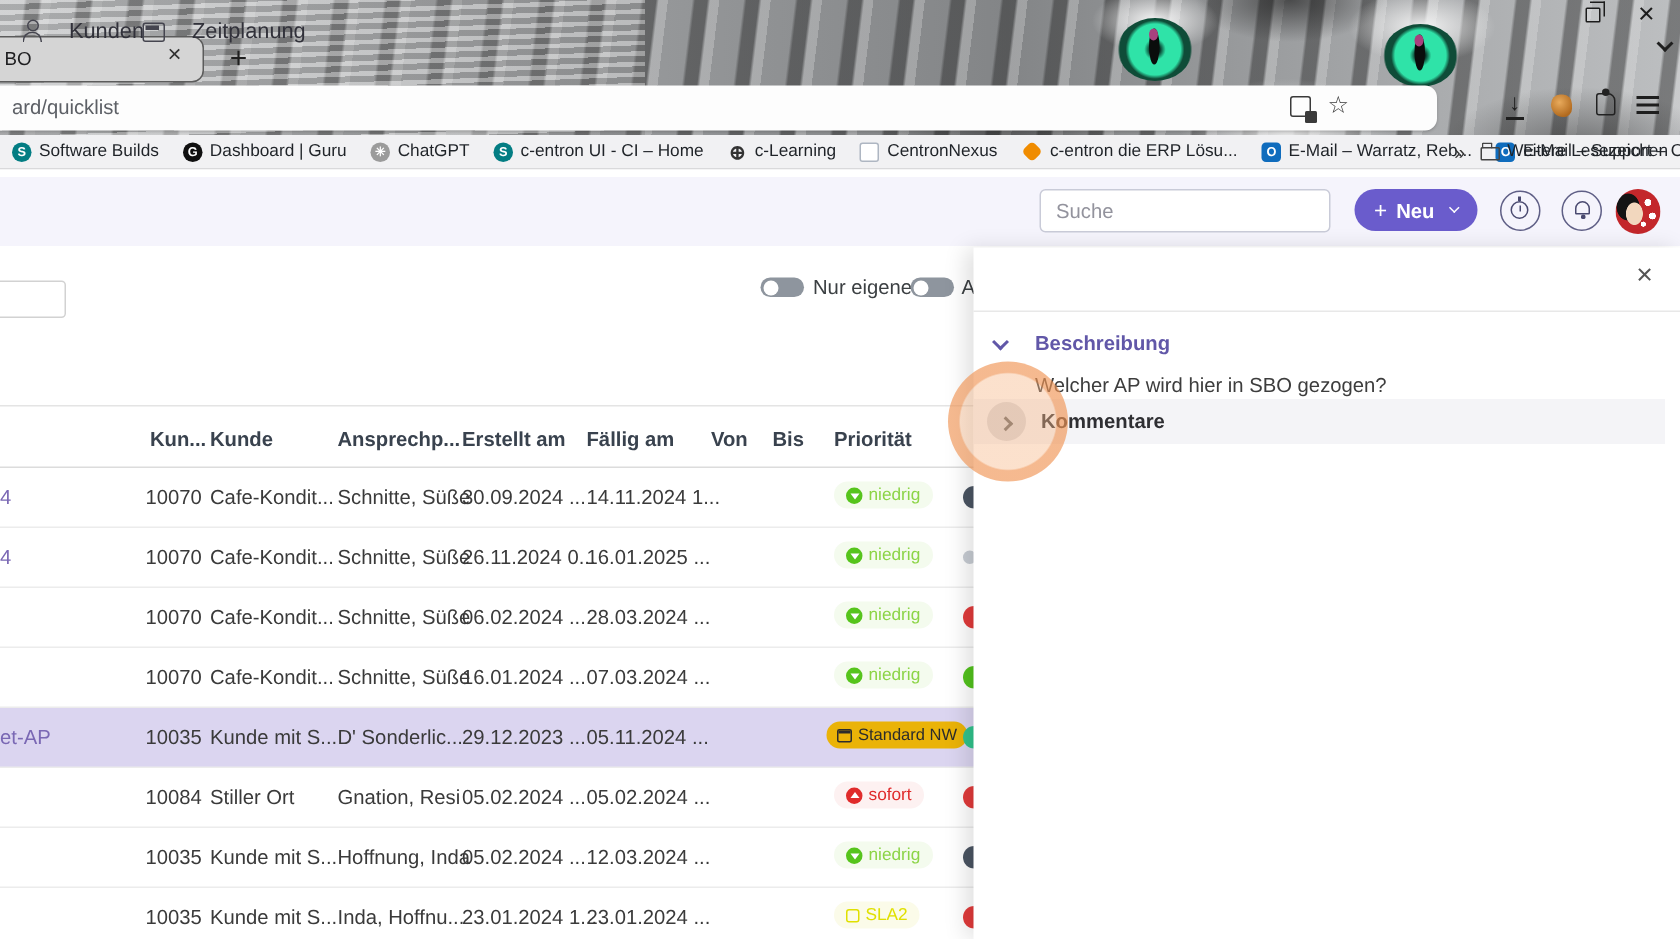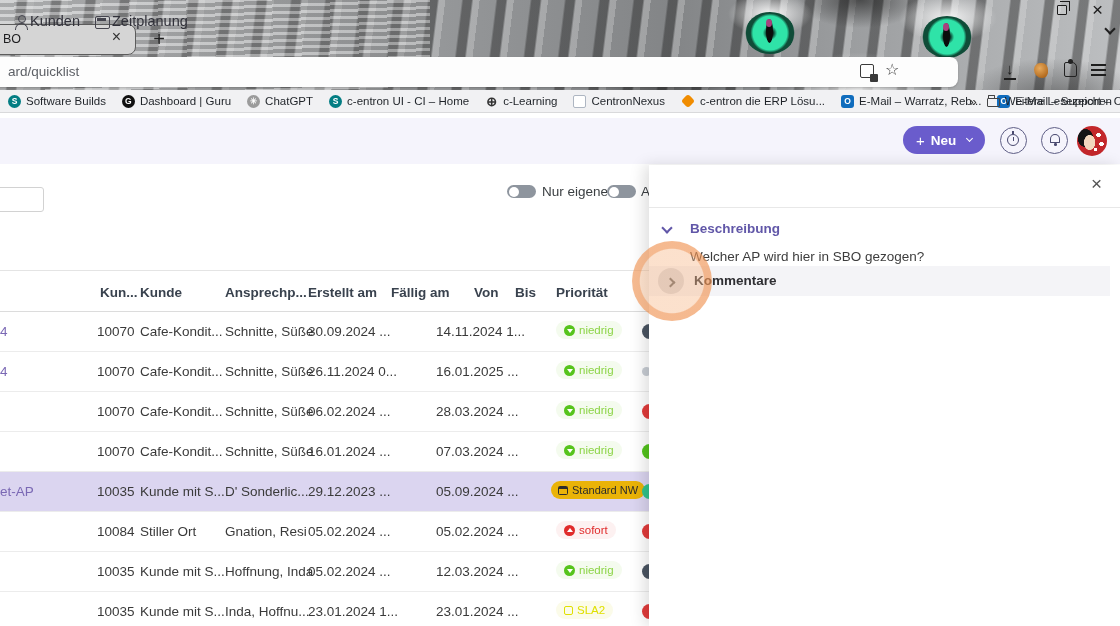--- a/index.html
+++ b/index.html
@@ -64,21 +64,21 @@
   .bi.orange{background:#f08c00;border-radius:3px;transform:rotate(45deg);width:10px;height:10px;margin:0 2px;}
   .bi.outlook{border-radius:3px;background:#0f6cbd;}
   .bm-right{position:absolute;right:8px;display:flex;align-items:center;gap:10px;}
   .bm-more{font-size:13px;color:#333;}
   .folder-ic{display:inline-block;width:13px;height:9px;border:1.4px solid #444;border-radius:1px;position:relative;margin-top:2px;}
   .folder-ic::before{content:"";position:absolute;left:0;top:-4px;width:5px;height:3px;border:1.4px solid #444;border-bottom:none;border-radius:1px 1px 0 0;}
 
   
   .appbg{position:absolute;left:0;top:113px;width:1120px;height:513px;background:#fff;z-index:4;}
   .appheader{position:absolute;left:0;top:118px;width:1120px;height:46px;background:#f5f4fc;z-index:5;}
-  .nav-item{position:absolute;display:flex;align-items:flex-end;gap:2px;font-size:14.5px;color:#31313a;top:13px;}
+  .nav-item{position:absolute;display:flex;align-items:flex-start;gap:18px;font-size:14.5px;color:#31313a;top:13px;}
   .nav-k{left:14px;}
   .nav-z{left:95px;}
   .person-ic{display:inline-block;width:14px;height:14px;position:relative;}
   .person-ic::before{content:"";position:absolute;left:3.5px;top:0;width:6px;height:6px;border:1.5px solid #45454f;border-radius:50%;}
   .person-ic::after{content:"";position:absolute;left:0.5px;bottom:-1px;width:11px;height:6px;border:1.5px solid #45454f;border-bottom:none;border-radius:7px 7px 0 0;}
   .cal-ic{display:inline-block;width:15px;height:13px;border:1.6px solid #45454f;border-radius:2px;position:relative;margin-top:2px;}
   .cal-ic::before{content:"";position:absolute;left:1px;top:1px;width:9px;height:3px;background:#45454f;}
   .search{position:absolute;left:693px;top:126px;width:194px;height:29px;border:1px solid #c9cbd8;border-radius:4px;background:#fff;font-size:13.5px;color:#333;padding:0 10px;z-index:6;}
   .search::placeholder{color:#93939d;}
   .neu{position:absolute;left:903px;top:126px;width:82px;height:28px;background:#6a5ccc;border:none;border-radius:14px;color:#fff;z-index:6;display:flex;align-items:center;cursor:pointer;padding:0;}
@@ -117,21 +117,21 @@
   .thead{position:absolute;left:0;top:270px;width:1032px;height:42px;border-top:1px solid #e4e4e4;border-bottom:1px solid #dcdcdc;z-index:5;background:#fff;}
   .th{position:absolute;top:14px;font-size:13.5px;font-weight:bold;color:#39424e;white-space:nowrap;}
   .row{position:absolute;left:0;width:1120px;height:40px;border-bottom:1px solid #ececec;z-index:5;background:#fff;cursor:pointer;}
   .row.sel{background:#dbd5f0;}
   .cell{position:absolute;top:12px;font-size:13.5px;color:#3a3a3a;white-space:nowrap;}
   .c-ticket{left:0;color:#7a68b4;}
   .c-nr{left:97px;width:33px;text-align:right;}
   .c-kunde{left:140px;}
   .c-an{left:225px;}
   .c-er{left:308px;}
-  .c-fa{left:391px;margin-left:45px;}
+  .c-fa{left:391px;}
   .c-prio{left:556px;top:9px;}
   .pill{display:inline-flex;align-items:center;gap:4px;padding:3px 8px;border-radius:10px;font-size:11.5px;}
   .pill.low{background:#f4fbee;color:#8cd447;}
   .pill.hot{background:#fdf1f1;color:#e02b2b;}
   .pill.sla{background:#fbfbe9;color:#e0e000;}
   .pill.nw{background:#eab308;color:#2c2c2c;font-size:11px;padding:3px 7px;}
   .dot{display:inline-block;width:11px;height:11px;border-radius:50%;position:relative;}
   .dot.g{background:#56c41c;}
   .dot.r{background:#e02b2b;}
   .dot.g::after{content:"";position:absolute;left:2.5px;top:4px;border-left:3px solid transparent;border-right:3px solid transparent;border-top:4px solid #fff;}
@@ -237,20 +237,21 @@
   <div class="appbg"></div>
   <div class="appheader"></div>
   <div class="nav-item nav-k" style="z-index:6;">
     <span class="person-ic"></span>
     <span>Kunden</span>
   </div>
   <div class="nav-item nav-z" style="z-index:6;">
     <span class="cal-ic"></span>
     <span>Zeitplanung</span>
   </div>
+  <input class="search" type="text" placeholder="Suche" style="">
   <button class="neu">
     <span class="plus">+</span>
     <span class="lbl">Neu</span>
     <span class="chev"></span>
   </button>
   <button class="circ-btn timer-btn">
       <span class="timer-ic"></span>
     </button>
   <button class="circ-btn bell-btn">
       <span class="bell-ic"></span>
@@ -325,21 +326,21 @@
           <span>niedrig</span>
         </span></span>
     <span class="stat" style="background-color: rgb(83, 196, 29);"></span>
   </div>
   <div class="row sel" style="top:472px">
     <span class="cell c-ticket">et-AP</span>
     <span class="cell c-nr">10035</span>
     <span class="cell c-kunde">Kunde mit S...</span>
     <span class="cell c-an">D' Sonderlic...</span>
     <span class="cell c-er">29.12.2023 ...</span>
-    <span class="cell c-fa">05.09.2024 ...</span>
+    <span class="cell c-fa">05.11.2024 ...</span>
     <span class="cell c-prio" style="left:551px"><span class="pill nw">
           <span class="mini-cal"></span>
           <span>Standard NW</span>
         </span></span>
     <span class="stat" style="background-color: rgb(49, 196, 141);"></span>
   </div>
   <div class="row" style="top:512px">
     <span class="cell c-nr">10084</span>
     <span class="cell c-kunde">Stiller Ort</span>
     <span class="cell c-an">Gnation, Resi</span>

